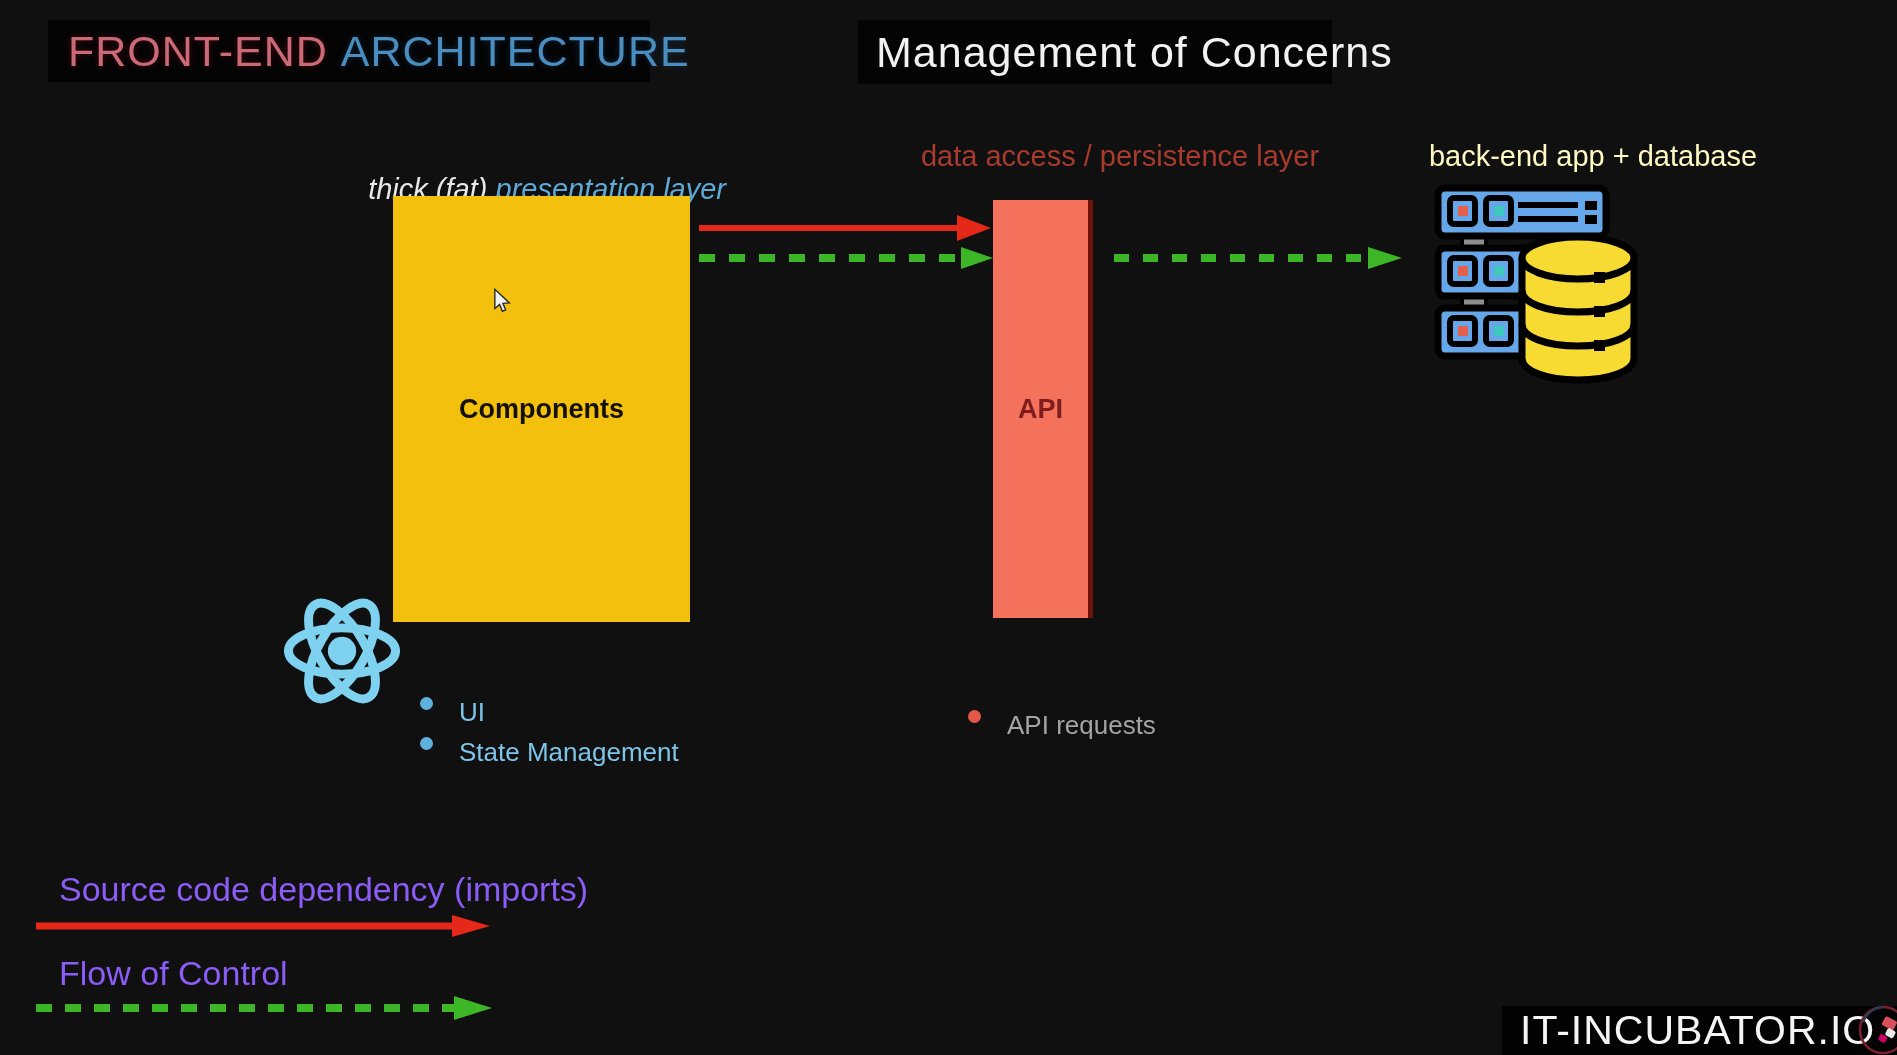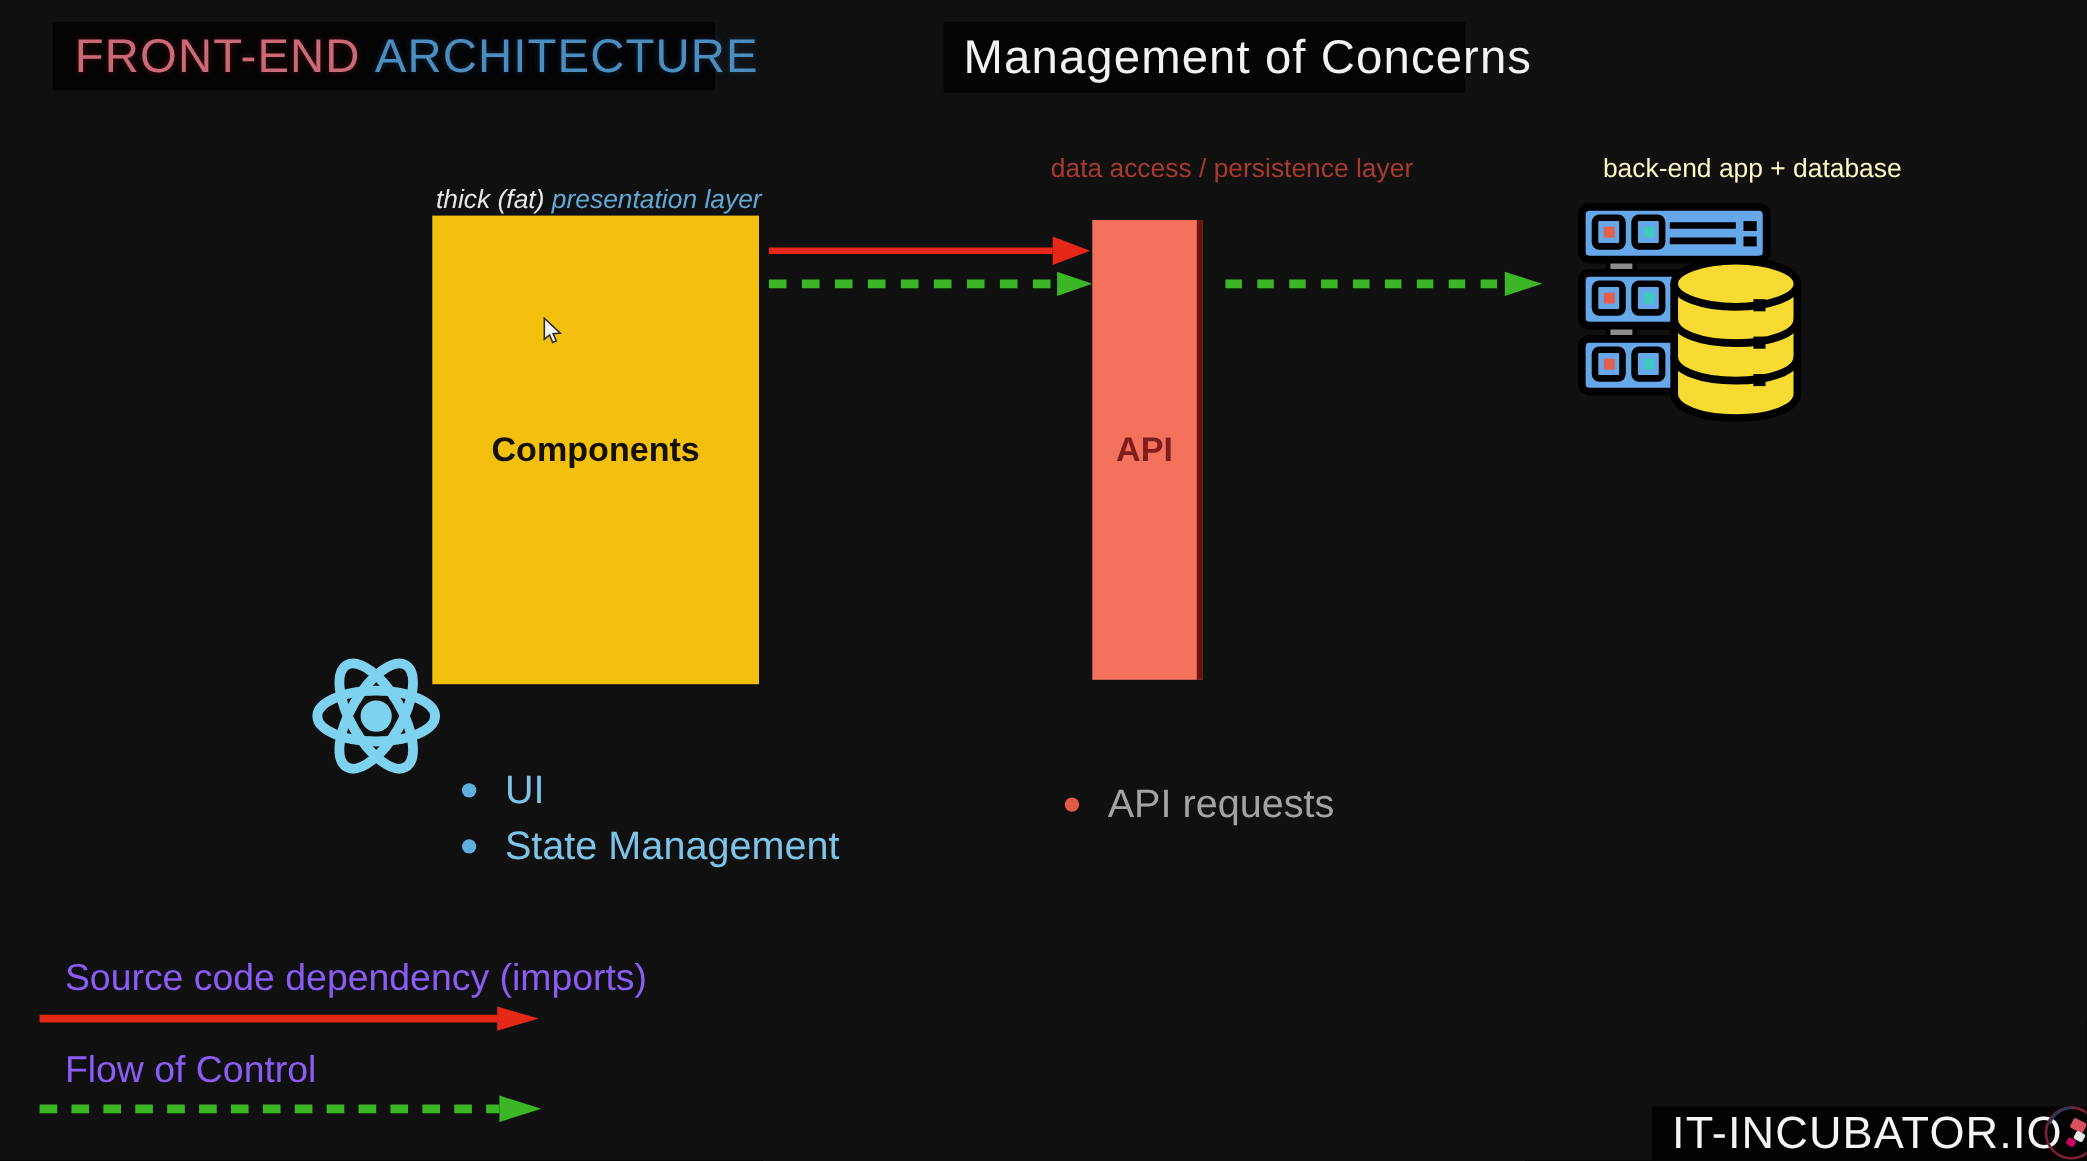--- a/index.html
+++ b/index.html
@@ -15,42 +15,42 @@
   .title-badge{
     background:#040404;display:flex;align-items:center;
     font-size:43px;font-weight:300;letter-spacing:1px;white-space:pre;
   }
   #title-left{left:48px;top:20px;width:582px;height:62px;padding-left:20px;text-align:center;}
   #title-right{left:858px;top:20px;width:456px;height:64px;padding-left:18px;color:#f2f2f2;}
   .t-red{color:#c96a76;text-shadow:0 0 6px rgba(160,20,40,.45);}
   .t-blue{color:#4a8dbf;text-shadow:0 0 6px rgba(30,90,150,.4);}
 
   
-  .layer-label{font-size:24px;font-weight:300;text-align:center;white-space:pre;}
+  .layer-label{font-size:29px;font-weight:300;text-align:center;white-space:pre;}
   #label-presentation{left:231px;top:140px;width:600px;color:#e8e8e8;font-style:italic;}
   #label-presentation .emph{color:#5ea9d6;}
   #label-data-access{left:820px;top:140px;width:600px;color:#a83a2e;}
   #label-backend{left:1293px;top:140px;width:600px;color:#fef9c3;}
 
   
   #components-box{
     left:393px;top:196px;width:297px;height:426px;background:#f2c00d;
     display:flex;align-items:center;justify-content:center;
   }
   #api-box{
     left:993px;top:200px;width:95px;height:418px;background:#f4715c;
     border-right:5px solid #6e130a;
     display:flex;align-items:center;justify-content:center;
   }
-  .box-label{font-size:31px;font-weight:700;color:#131000;}
+  .box-label{font-size:27px;font-weight:700;color:#131000;}
   #api-box .box-label{color:#7f1d1d;}
 
   
   .bullet-list{display:flex;flex-direction:column;gap:9px;}
-  .bullet-row{display:flex;align-items:center;font-size:36px;font-weight:300;}
+  .bullet-row{display:flex;font-size:26px;font-weight:300;}
   .dot{width:13px;height:13px;border-radius:50%;margin-right:26px;flex:0 0 auto;}
   #bullets-components{left:420px;top:697px;color:#7cc4e8;}
   #bullets-components .dot{background:#5fb0dc;}
   #bullet-api{left:968px;top:710px;color:#a3a3a3;}
   #bullet-api .dot{background:#e25948;}
 
   
   .legend-label{font-size:34px;font-weight:300;color:#8b5cf6;white-space:pre;}
   #legend-source-label{left:59px;top:870px;}
   #legend-flow-label{left:59px;top:954px;}

